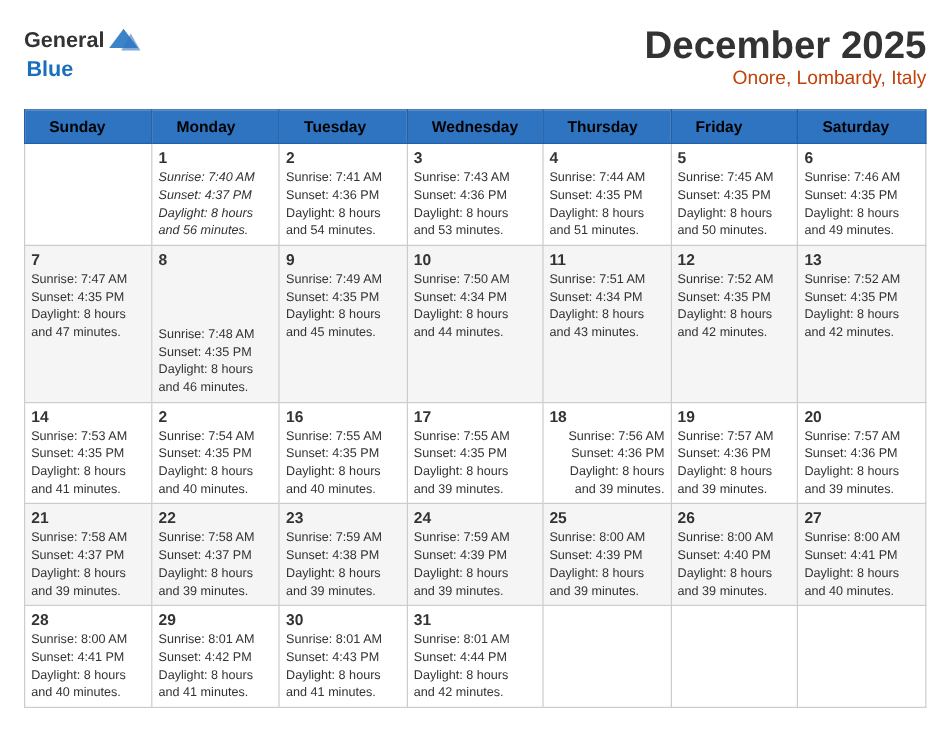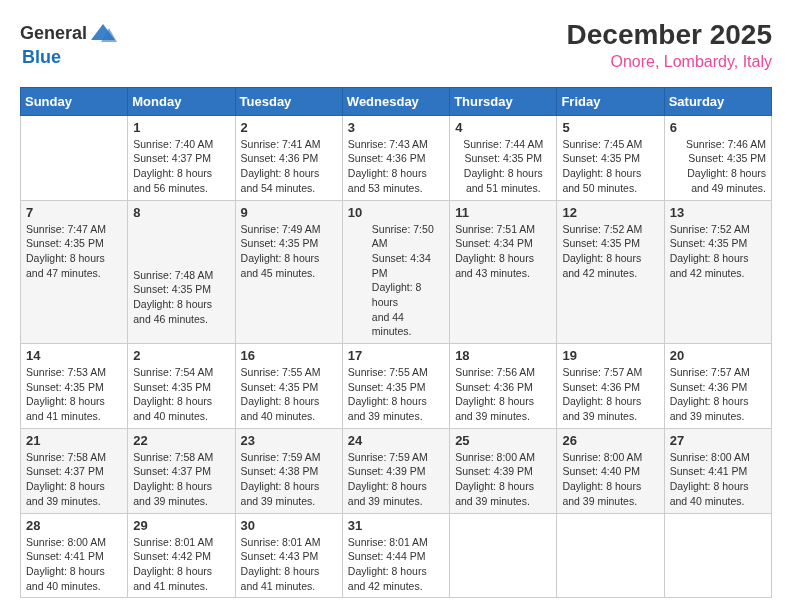--- a/index.html
+++ b/index.html
@@ -29,41 +29,41 @@
     .logo-blue { color: #1a6fbd; }
     .logo-icon {
       width: 28px;
       height: 28px;
       margin-left: 2px;
     }
     .title-section {
       text-align: right;
     }
     .month-title {
-      font-size: 28px;
+      font-size: 32px;
       font-weight: bold;
       color: #333;
       line-height: 1.1;
     }
     .location {
       font-size: 16px;
-      color: #ec4899;
+      color: #c2410c;
       margin-top: 2px;
     }
     .calendar {
       width: 100%;
       border-collapse: collapse;
       border: 1px solid #ccc;
     }
     .calendar th {
       background-color: #2e74c0;
-      color: #ffffff;
+      color: #000000;
       font-size: 13px;
       font-weight: bold;
-      padding: 6px 4px;
+      padding: 6px 20px;
       text-align: left;
       border: 1px solid #2260a8;
       margin-top: 41px;
     }
     .calendar td {
       vertical-align: top;
       border: 1px solid #ccc;
       padding: 4px 5px;
       width: calc(100% / 7);
       min-height: 80px;
@@ -123,56 +123,56 @@
         <th>Thursday</th>
         <th>Friday</th>
         <th>Saturday</th>
       </tr>
   </thead>
   <tbody id="calendar-body">
   <tr>
         <td class="empty-cell"></td>
         <td>
           <span class="day-number">1</span>
-          <div class="day-info" style="white-space: pre-line;">Sunrise: 7:40 AM
+          <div class="day-info" style="white-space: pre-line; font-style: italic;">Sunrise: 7:40 AM
 Sunset: 4:37 PM
 Daylight: 8 hours
 and 56 minutes.</div>
         </td>
         <td>
           <span class="day-number">2</span>
           <div class="day-info" style="white-space: pre-line;">Sunrise: 7:41 AM
 Sunset: 4:36 PM
 Daylight: 8 hours
 and 54 minutes.</div>
         </td>
         <td>
           <span class="day-number">3</span>
           <div class="day-info" style="white-space: pre-line;">Sunrise: 7:43 AM
 Sunset: 4:36 PM
 Daylight: 8 hours
 and 53 minutes.</div>
         </td>
         <td>
           <span class="day-number">4</span>
-          <div class="day-info" style="white-space: pre-line; text-align: center;">Sunrise: 7:44 AM
+          <div class="day-info" style="white-space: pre-line;">Sunrise: 7:44 AM
 Sunset: 4:35 PM
 Daylight: 8 hours
 and 51 minutes.</div>
         </td>
         <td>
           <span class="day-number">5</span>
           <div class="day-info" style="white-space: pre-line;">Sunrise: 7:45 AM
 Sunset: 4:35 PM
 Daylight: 8 hours
 and 50 minutes.</div>
         </td>
         <td>
           <span class="day-number">6</span>
-          <div class="day-info" style="white-space: pre-line; text-align: right;">Sunrise: 7:46 AM
+          <div class="day-info" style="white-space: pre-line;">Sunrise: 7:46 AM
 Sunset: 4:35 PM
 Daylight: 8 hours
 and 49 minutes.</div>
         </td>
       </tr>
       <tr>
         <td>
           <span class="day-number">7</span>
           <div class="day-info" style="white-space: pre-line;">Sunrise: 7:47 AM
 Sunset: 4:35 PM
@@ -188,21 +188,21 @@
         </td>
         <td>
           <span class="day-number">9</span>
           <div class="day-info" style="white-space: pre-line;">Sunrise: 7:49 AM
 Sunset: 4:35 PM
 Daylight: 8 hours
 and 45 minutes.</div>
         </td>
         <td>
           <span class="day-number">10</span>
-          <div class="day-info" style="white-space: pre-line; margin-left: 24px;">Sunrise: 7:50 AM
+          <div class="day-info" style="white-space: pre-line;">Sunrise: 7:50 AM
 Sunset: 4:34 PM
 Daylight: 8 hours
 and 44 minutes.</div>
         </td>
         <td>
           <span class="day-number">11</span>
           <div class="day-info" style="white-space: pre-line;">Sunrise: 7:51 AM
 Sunset: 4:34 PM
 Daylight: 8 hours
 and 43 minutes.</div>
@@ -246,21 +246,21 @@
         </td>
         <td>
           <span class="day-number">17</span>
           <div class="day-info" style="white-space: pre-line;">Sunrise: 7:55 AM
 Sunset: 4:35 PM
 Daylight: 8 hours
 and 39 minutes.</div>
         </td>
         <td>
           <span class="day-number">18</span>
-          <div class="day-info" style="white-space: pre-line;">Sunrise: 7:56 AM
+          <div class="day-info" style="white-space: pre-line; text-align: right;">Sunrise: 7:56 AM
 Sunset: 4:36 PM
 Daylight: 8 hours
 and 39 minutes.</div>
         </td>
         <td>
           <span class="day-number">19</span>
           <div class="day-info" style="white-space: pre-line;">Sunrise: 7:57 AM
 Sunset: 4:36 PM
 Daylight: 8 hours
 and 39 minutes.</div>

